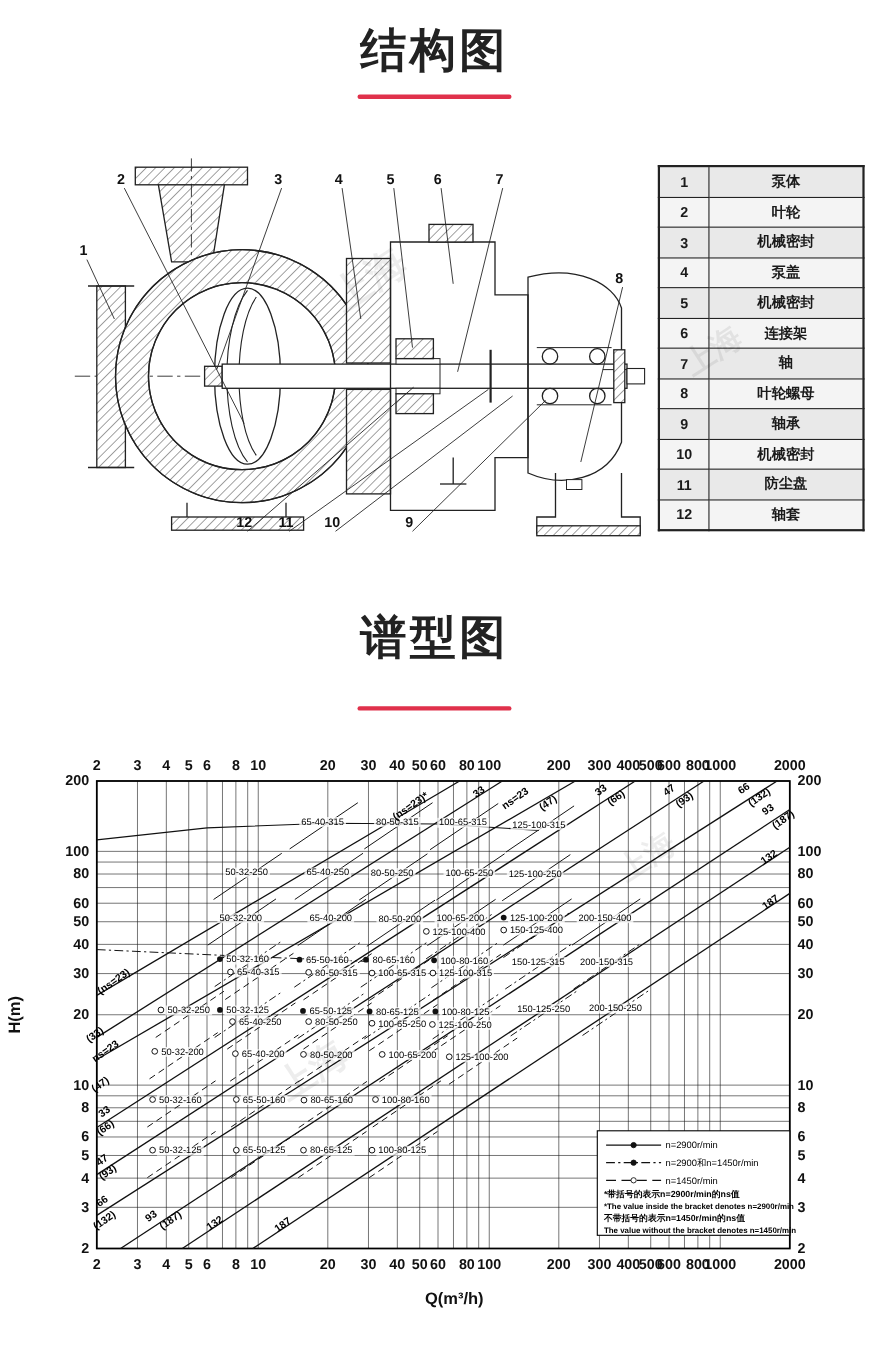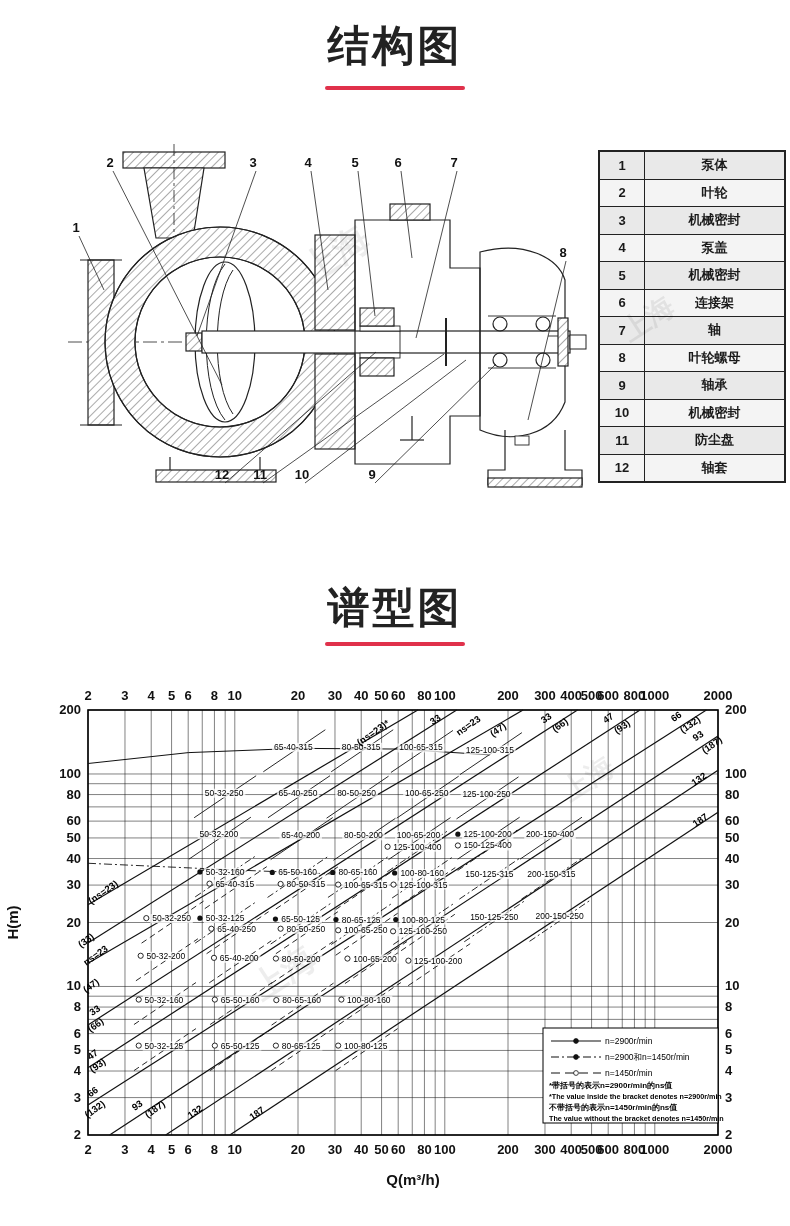--- a/index.html
+++ b/index.html
@@ -171,21 +171,21 @@
         <td class="no">11</td>
         <td>防尘盘</td>
       </tr>
       <tr>
         <td class="no">12</td>
         <td>轴套</td>
       </tr>
     </tbody>
   </table>
 
-<div class="sec-title" style="top:580px;">谱型图</div>
+<div class="sec-title" style="top:552px;">谱型图</div>
 <div class="sec-underline" style="top:642px;"></div>
 
 <div id="spectrum-chart">
   <svg id="spectrum-svg" width="790" height="566" viewBox="0 0 790 566">
       <line x1="88" y1="50" x2="88" y2="475" stroke="#1a1a1a" stroke-width="0.55"></line>
       <line x1="124.97916440169305" y1="50" x2="124.97916440169305" y2="475" stroke="#1a1a1a" stroke-width="0.55"></line>
       <line x1="151.21629908943606" y1="50" x2="151.21629908943606" y2="475" stroke="#1a1a1a" stroke-width="0.55"></line>
       <line x1="171.5674018211279" y1="50" x2="171.5674018211279" y2="475" stroke="#1a1a1a" stroke-width="0.55"></line>
       <line x1="188.19546349112912" y1="50" x2="188.19546349112912" y2="475" stroke="#1a1a1a" stroke-width="0.55"></line>
       <line x1="202.25428931355788" y1="50" x2="202.25428931355788" y2="475" stroke="#1a1a1a" stroke-width="0.55"></line>

